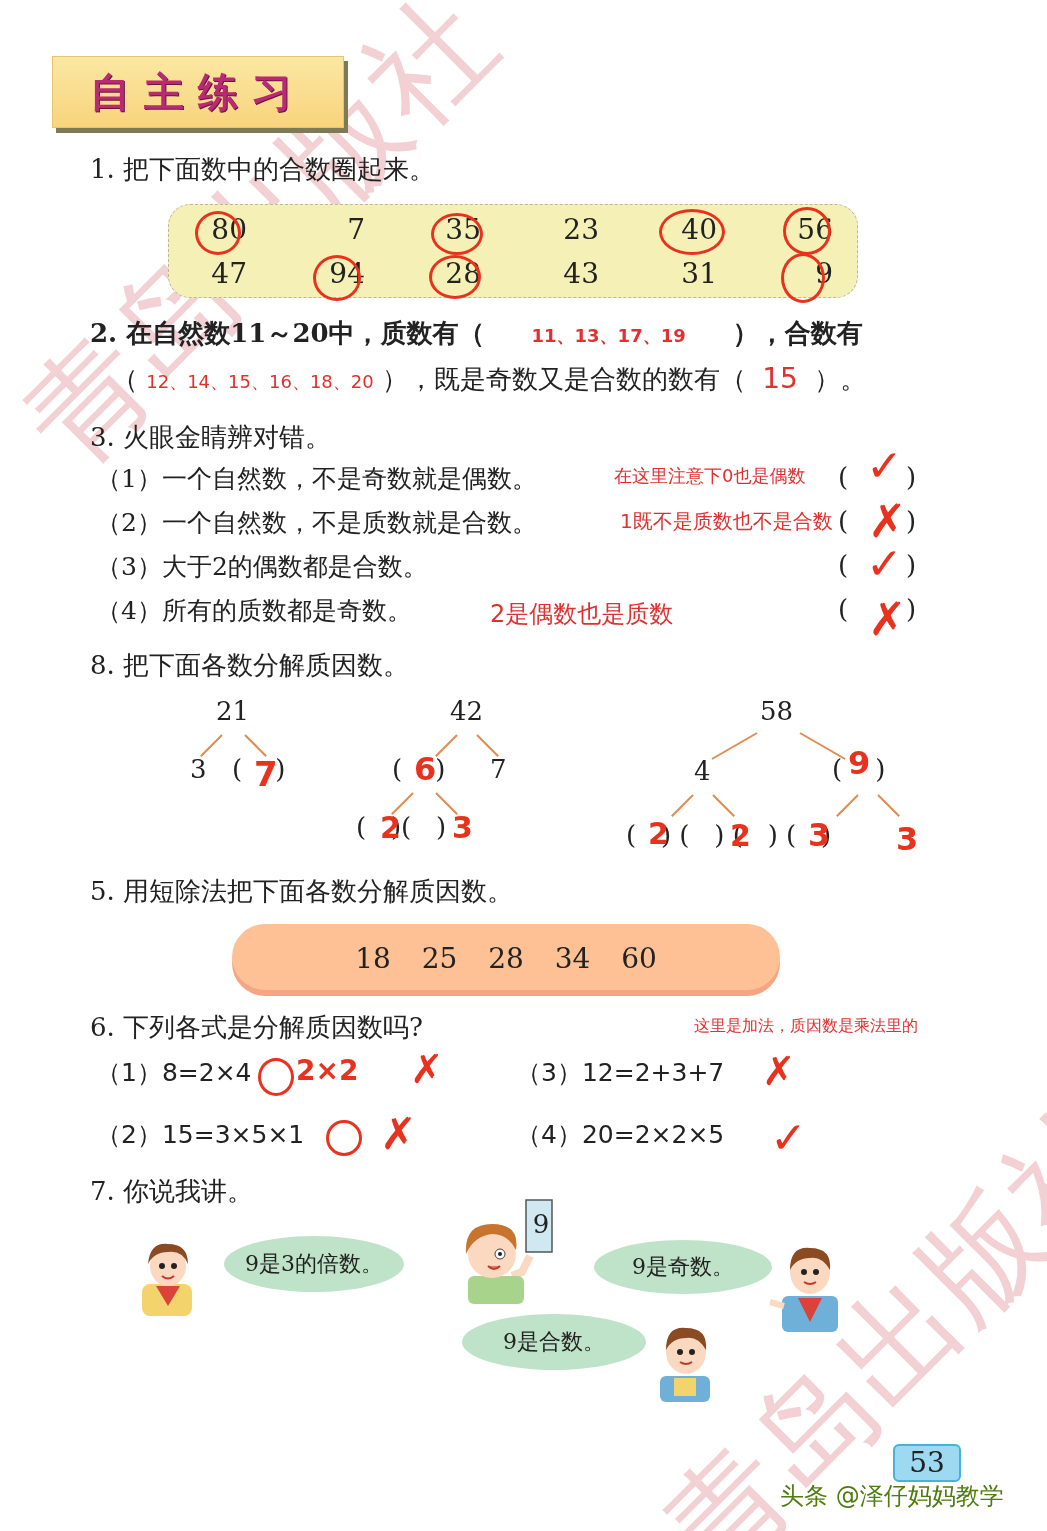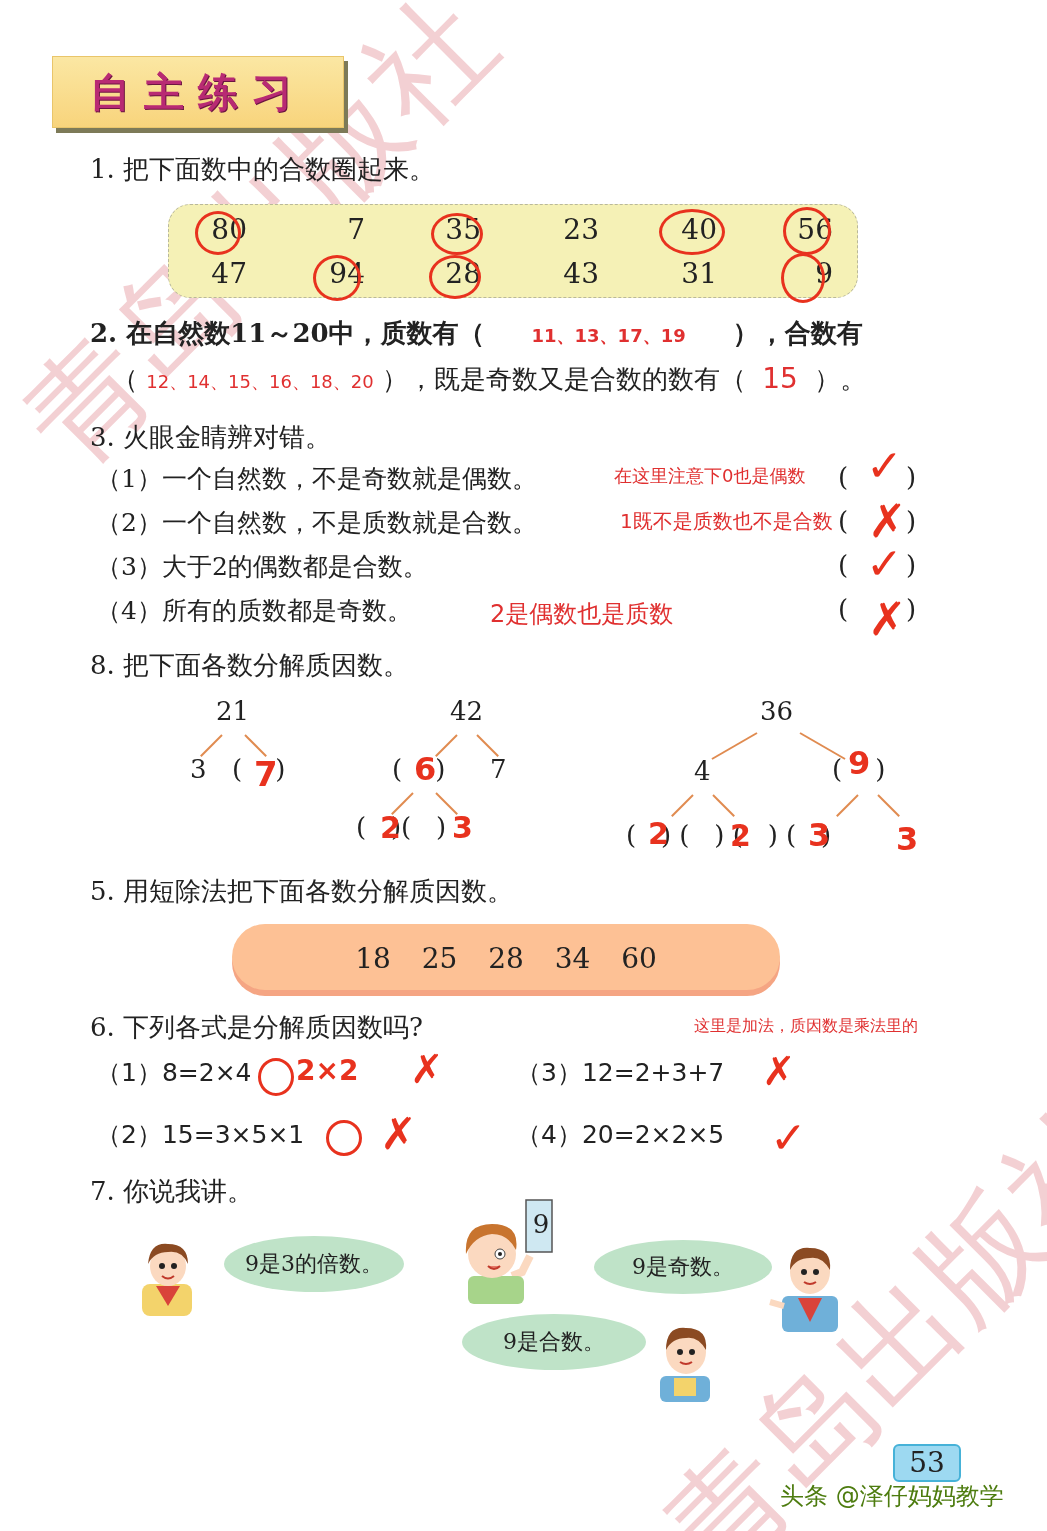--- a/index.html
+++ b/index.html
@@ -118,21 +118,21 @@
 <div class="line" style="left:477px;top:734px;width:30px;transform:rotate(45deg);"></div>
 <div class="abs" style="left:392px;top:754px;font-size:26px;">(&nbsp;&nbsp;&nbsp;&nbsp;)</div>
 <div class="abs handred" style="left:414px;top:750px;font-size:32px;">6</div>
 <div class="abs" style="left:490px;top:754px;font-size:26px;">7</div>
 <div class="line" style="left:413px;top:792px;width:30px;transform:rotate(135deg);"></div>
 <div class="line" style="left:436px;top:792px;width:30px;transform:rotate(45deg);"></div>
 <div class="abs" style="left:356px;top:812px;font-size:26px;">(&nbsp;&nbsp;&nbsp;)(&nbsp;&nbsp;&nbsp;)</div>
 <div class="abs handred" style="left:380px;top:810px;font-size:30px;">2</div>
 <div class="abs handred" style="left:452px;top:810px;font-size:30px;">3</div>
 
-<div class="abs" style="left:760px;top:696px;font-size:26px;">36</div>
+<div class="abs" style="left:760px;top:696px;font-size:26px;">58</div>
 <div class="line" style="left:757px;top:732px;width:52px;transform:rotate(150deg);"></div>
 <div class="line" style="left:800px;top:732px;width:52px;transform:rotate(30deg);"></div>
 <div class="abs" style="left:694px;top:756px;font-size:26px;">4</div>
 <div class="abs" style="left:832px;top:754px;font-size:26px;">(&nbsp;&nbsp;&nbsp;&nbsp;)</div>
 <div class="abs handred" style="left:848px;top:744px;font-size:32px;">9</div>
 <div class="line" style="left:693px;top:794px;width:30px;transform:rotate(135deg);"></div>
 <div class="line" style="left:713px;top:794px;width:30px;transform:rotate(45deg);"></div>
 <div class="line" style="left:858px;top:794px;width:30px;transform:rotate(135deg);"></div>
 <div class="line" style="left:878px;top:794px;width:30px;transform:rotate(45deg);"></div>
 <div class="abs" style="left:626px;top:820px;font-size:26px;white-space:nowrap;">(&nbsp;&nbsp;&nbsp;)&nbsp;(&nbsp;&nbsp;&nbsp;)&nbsp;(&nbsp;&nbsp;&nbsp;)&nbsp;(&nbsp;&nbsp;&nbsp;)</div>

